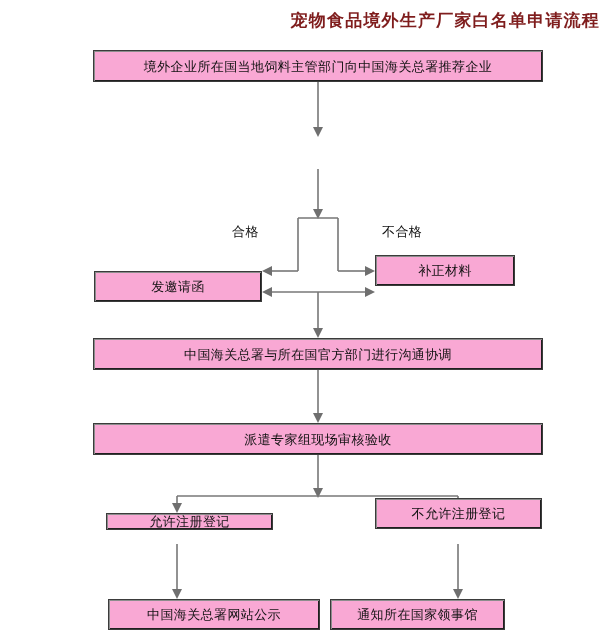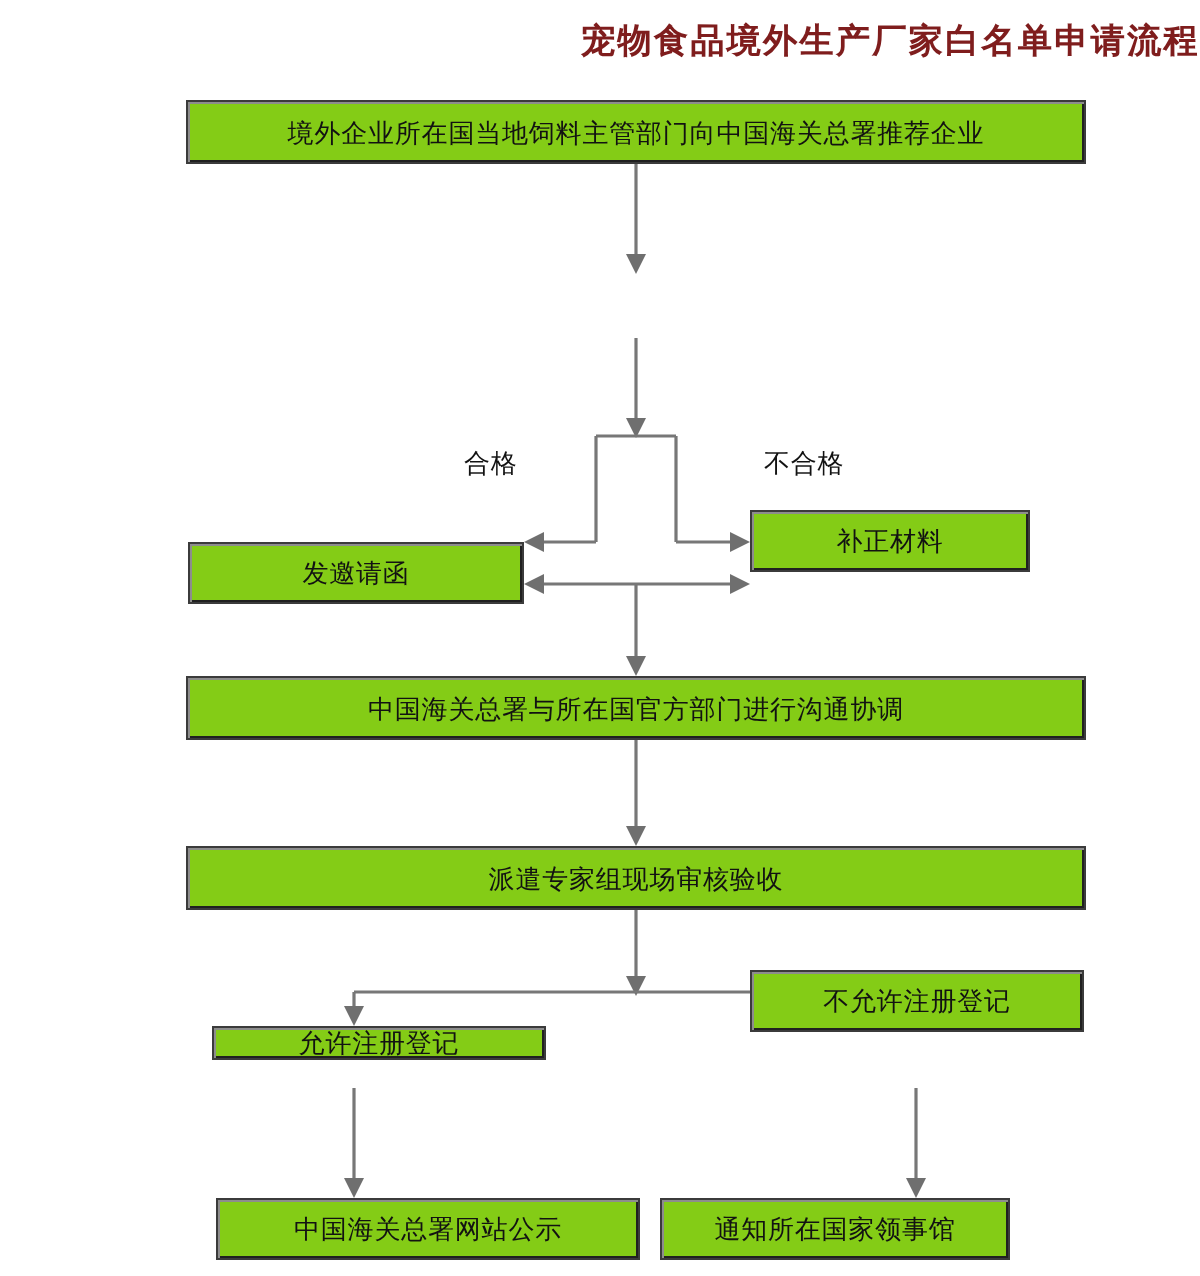--- a/index.html
+++ b/index.html
@@ -29,21 +29,21 @@
     font-family: "DejaVu Serif", "Liberation Serif", serif;
     font-size: 17px;
     font-weight: bold;
     letter-spacing: 1.2px;
     color: #7f1d1d;
     white-space: nowrap;
   }
   .node {
     position: absolute;
     box-sizing: border-box;
-    background: #84cc16;
+    background: #f9a8d4;
     border: 1px solid #3b3b3b;
     box-shadow: 1px 1px 0 0 #8d8d8d inset, -1px -1px 0 0 #202020 inset;
     display: flex;
     align-items: center;
     justify-content: center;
   }
   .node-label {
     font-size: 13px;
     line-height: 1;
     color: #121212;
@@ -146,21 +146,21 @@
   </div>
 
   <div class="node" style="left:93px; top:423px; width:450px; height:32px;">
     <span class="node-label">派遣专家组现场审核验收</span>
   </div>
 
   <div class="node" style="left:94px; top:513px; width:167px; height:17px;margin-left:12px;">
     <span class="node-label">允许注册登记</span>
   </div>
 
-  <div class="node" style="left:375px; top:485px; width:167px; height:31px;">
+  <div class="node" style="left:375px; top:498px; width:167px; height:31px;">
     <span class="node-label">不允许注册登记</span>
   </div>
 
   <div class="node" style="left:108px; top:599px; width:212px; height:31px;text-align:center;">
     <span class="node-label">中国海关总署网站公示</span>
   </div>
 
   <div class="node" style="left:330px; top:599px; width:175px; height:31px;">
     <span class="node-label">通知所在国家领事馆</span>
   </div>

